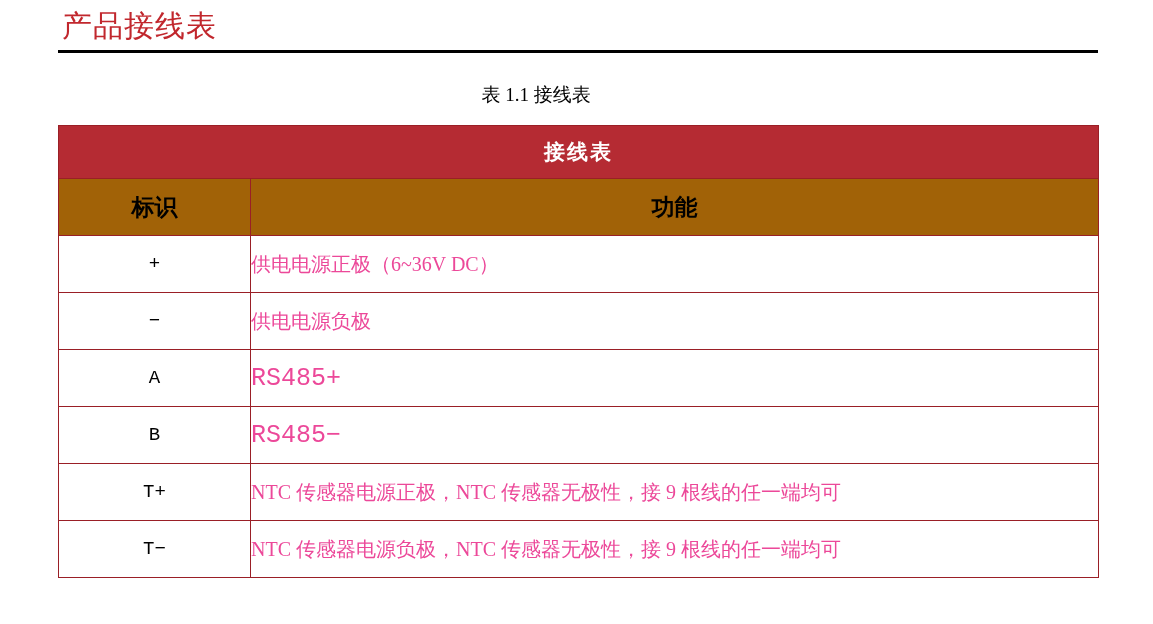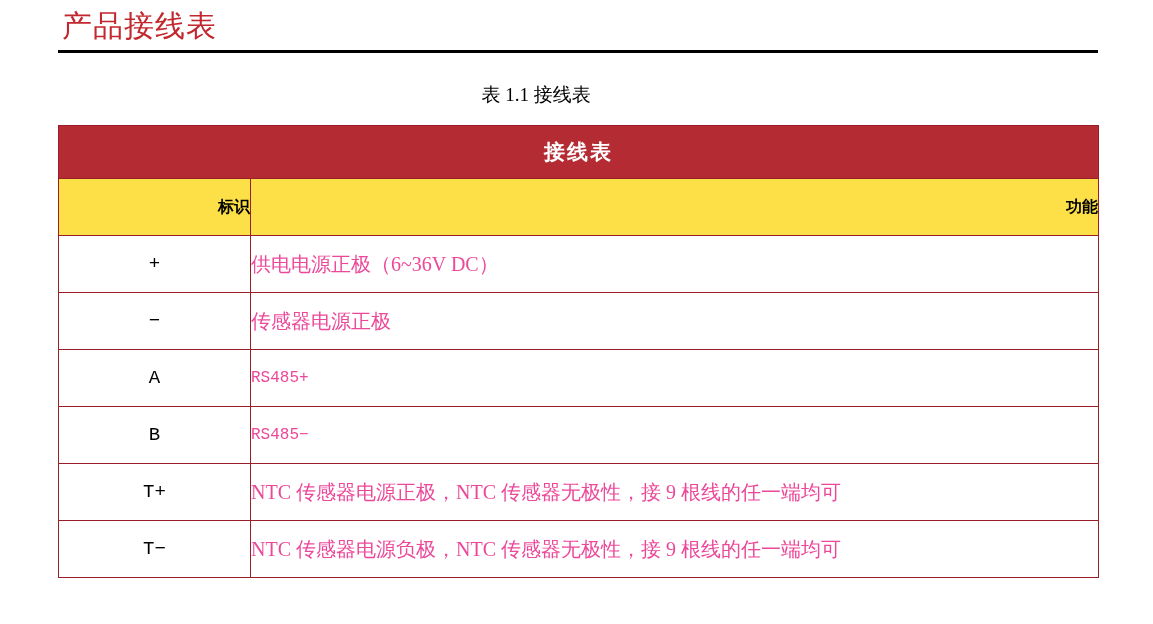--- a/index.html
+++ b/index.html
@@ -79,45 +79,45 @@
     font-family: "DejaVu Sans", "Liberation Sans", sans-serif;
     font-weight: bold;
     font-size: 21px;
     text-align: center;
     height: 52px;
     letter-spacing: 2px;
   }
   .col-head {
     font-family: "DejaVu Sans", "Liberation Sans", sans-serif;
     font-weight: bold;
-    font-size: 16px;
-    text-align: right;
+    font-size: 23px;
+    text-align: center;
     height: 56px;
-    background: #fde047;
+    background: #a16207;
     color: #000000;
   }
   .cell-id {
     text-align: center;
     font-family: "Liberation Mono", "DejaVu Sans Mono", monospace;
     font-size: 19px;
     height: 56px;
     color: #000000;
   }
   .cell-func {
     text-align: left;
     padding-left: 14px;
     font-family: "Liberation Serif", "DejaVu Serif", serif;
     font-size: 20px;
     height: 56px;
     color: #ec4899;
     white-space: nowrap;
   }
   .cell-func.mono {
     font-family: "Liberation Mono", "DejaVu Sans Mono", monospace;
-    font-size: 16px;
+    font-size: 25px;
   }
   col.c1 { width: 192px; }
   col.c2 { width: 848px; }
 </style>
 </head>
 <body>
 
 <div class="page">
 
   <div class="doc-heading">产品接线表</div>
@@ -140,21 +140,21 @@
           <td class="col-head">标识</td>
           <td class="col-head">功能</td>
         </tr>
 
         <tr>
           <td class="cell-id">+</td>
           <td class="cell-func">供电电源正极（6~36V DC）</td>
         </tr>
         <tr>
           <td class="cell-id">−</td>
-          <td class="cell-func">传感器电源正极</td>
+          <td class="cell-func">供电电源负极</td>
         </tr>
         <tr>
           <td class="cell-id">A</td>
           <td class="cell-func mono">RS485+</td>
         </tr>
         <tr>
           <td class="cell-id">B</td>
           <td class="cell-func mono">RS485−</td>
         </tr>
         <tr>

